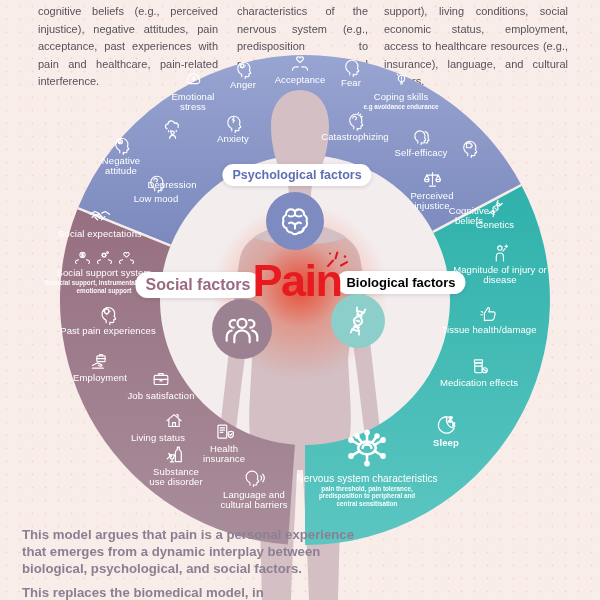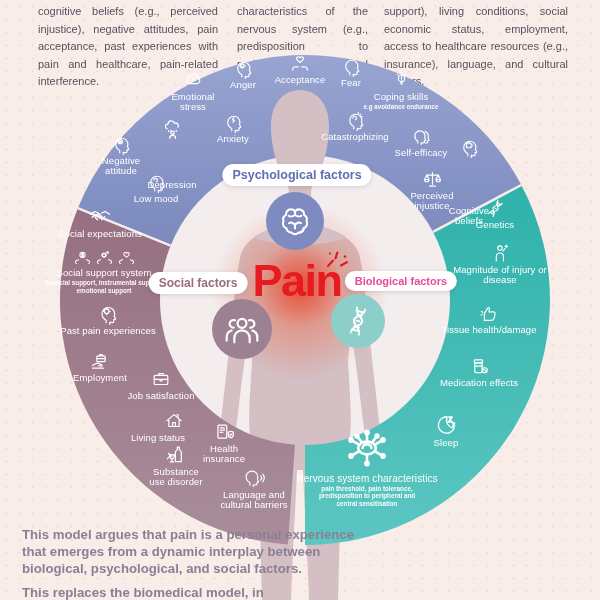--- a/index.html
+++ b/index.html
@@ -259,22 +259,22 @@
     <g stroke="#e8141d" stroke-width="2.1" stroke-linecap="round" fill="none">
       <path d="M328 266l5-5.5"></path>
         <path d="M335.5 258.5l1.8-6"></path>
         <path d="M341 265.5l6-3.4"></path>
       <circle cx="345" cy="256.5" r="1.2" fill="#e8141d" stroke="none"></circle>
       <circle cx="330" cy="253.5" r="1.1" fill="#e8141d" stroke="none"></circle>
     </g>
   </svg>
 
   <div class="pill" style="left:297px;top:164px;font-size:12.5px;color:#5f6fb3;">Psychological factors</div>
-  <div class="pill" style="left:198px;top:272px;font-size:12px;color:#9a6a80;">Social factors</div>
-  <div class="pill" style="left:401px;top:271px;font-size:11px;color:#ec4899;">Biological factors</div>
+  <div class="pill" style="left:198px;top:272px;font-size:16px;color:#9a6a80;">Social factors</div>
+  <div class="pill" style="left:401px;top:271px;font-size:13px;color:#000000;">Biological factors</div>
 
   <div class="fcircle" style="left:295px;top:221px;width:58px;height:58px;background:#7d8bc1;">
     <span class="icon">
         <svg class="ic" width="38" height="38" viewBox="0 0 24 24">
           <use href="#i-brain-big"></use>
         </svg>
       </span>
   </div>
   <div class="fcircle" style="left:242px;top:329px;width:60px;height:60px;background:#9c8192;">
     <span class="icon">
@@ -510,21 +510,21 @@
     <div class="ilabel">Tissue health/damage</div>
   </div>
   <div class="item" style="left:479px;top:355px;width:110px;">
     <span class="icon">
         <svg class="ic" width="22" height="22" viewBox="0 0 24 24">
           <use href="#i-pills"></use>
         </svg>
       </span>
     <div class="ilabel">Medication effects</div>
   </div>
-  <div class="item" style="left:446px;top:413px;width:50px;">
+  <div class="item" style="left:446px;top:413px;width:50px;font-weight:bold;">
     <span class="icon">
         <svg class="ic" width="24" height="24" viewBox="0 0 24 24">
           <use href="#i-moon"></use>
         </svg>
       </span>
     <div class="ilabel">Sleep</div>
   </div>
   <div class="item" style="left:367px;top:424px;width:160px;">
     <span class="icon">
         <svg class="ic" width="48" height="48" viewBox="0 0 24 24">

